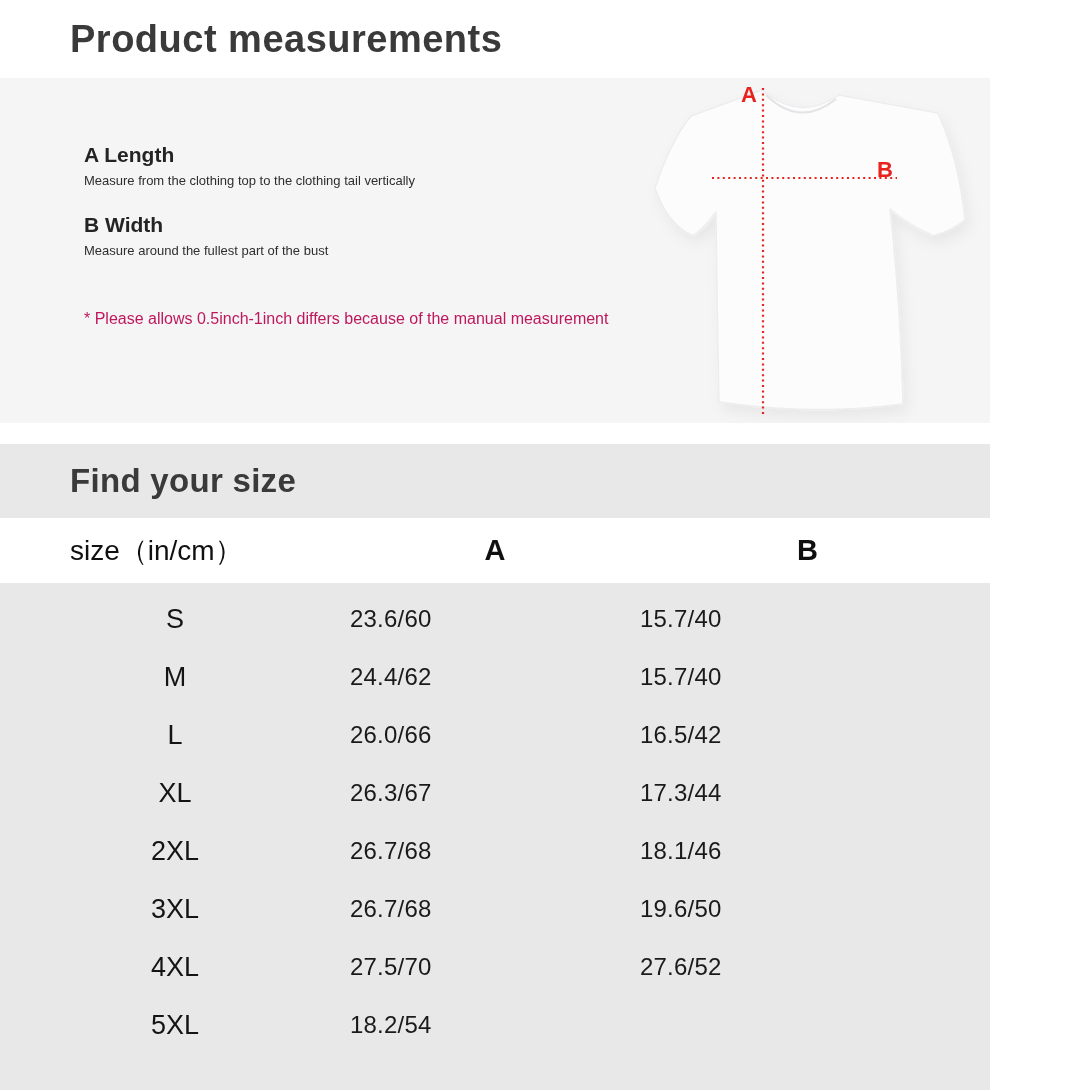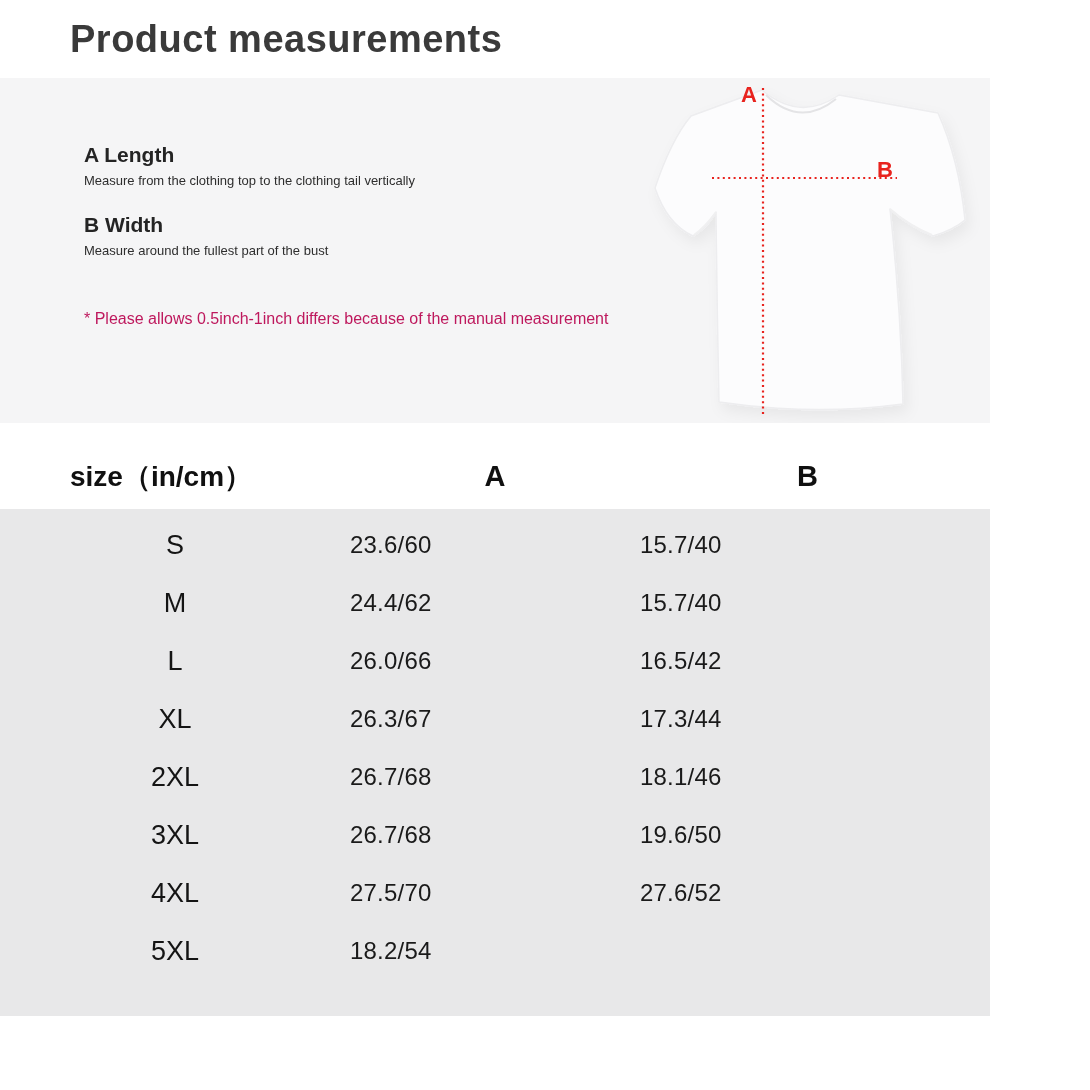--- a/index.html
+++ b/index.html
@@ -26,21 +26,21 @@
 
   
   .gap-strip { height: 21px; background: #ffffff; }
 
   
   .band { height: 74px; background: #e8e8e9; display: flex; align-items: center; padding-left: 70px; }
   .band-title { font-size: 33px; font-weight: 700; color: #3a3a3a; letter-spacing: 0.3px; }
 
   
   .table-header { height: 65px; background: #ffffff; display: grid; grid-template-columns: 350px 290px 335px 1fr; align-items: center; }
-  .th-size { padding-left: 70px; font-size: 28px; font-weight: 700; color: #101010; }
+  .th-size { padding-left: 70px; font-size: 28px; font-weight: 400; color: #101010; }
   .th-col { text-align: center; font-size: 29px; font-weight: 700; color: #101010; }
 
   .table-body { height: 507px; background: #e8e8e9; padding-top: 7px; }
   .table-row { height: 58px; display: grid; grid-template-columns: 350px 290px 335px 1fr; align-items: center; }
   .cell-size { text-align: center; font-size: 27px; color: #141414; }
   .cell-val { text-align: left; font-size: 24px; color: #1a1a1a; letter-spacing: 0.2px; }
 </style>
 </head>
 <body>
 
@@ -94,20 +94,23 @@
         <line x1="67" y1="100" x2="252" y2="100" stroke="#e8231e" stroke-width="2.2" stroke-dasharray="2 3.4"></line>
 
         <text x="104" y="24" text-anchor="middle" font-family="Liberation Sans, sans-serif" font-size="22" font-weight="bold" fill="#e8231e">A</text>
         <text x="240" y="99" text-anchor="middle" font-family="Liberation Sans, sans-serif" font-size="22" font-weight="bold" fill="#e8231e">B</text>
       </svg>
     </div>
   </div>
 
   <div class="gap-strip"></div>
 
+  <div class="band">
+    <div class="band-title">Find your size</div>
+  </div>
 
   <div class="table-header">
     <div class="th-size">size（in/cm）</div>
     <div class="th-col">A</div>
     <div class="th-col">B</div>
     <div></div>
   </div>
 
   <div class="table-body">
     <div class="table-row">

